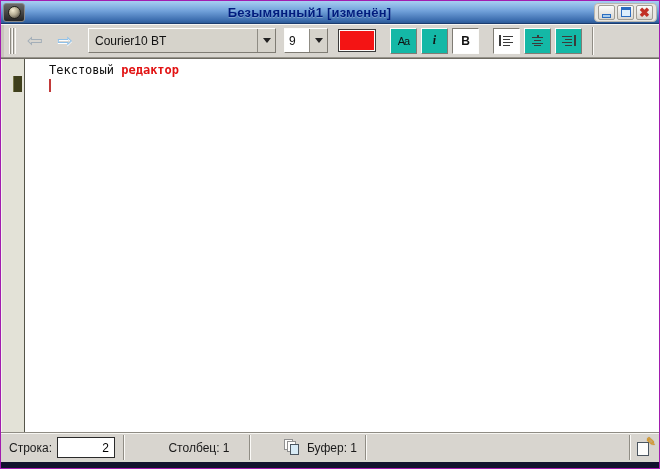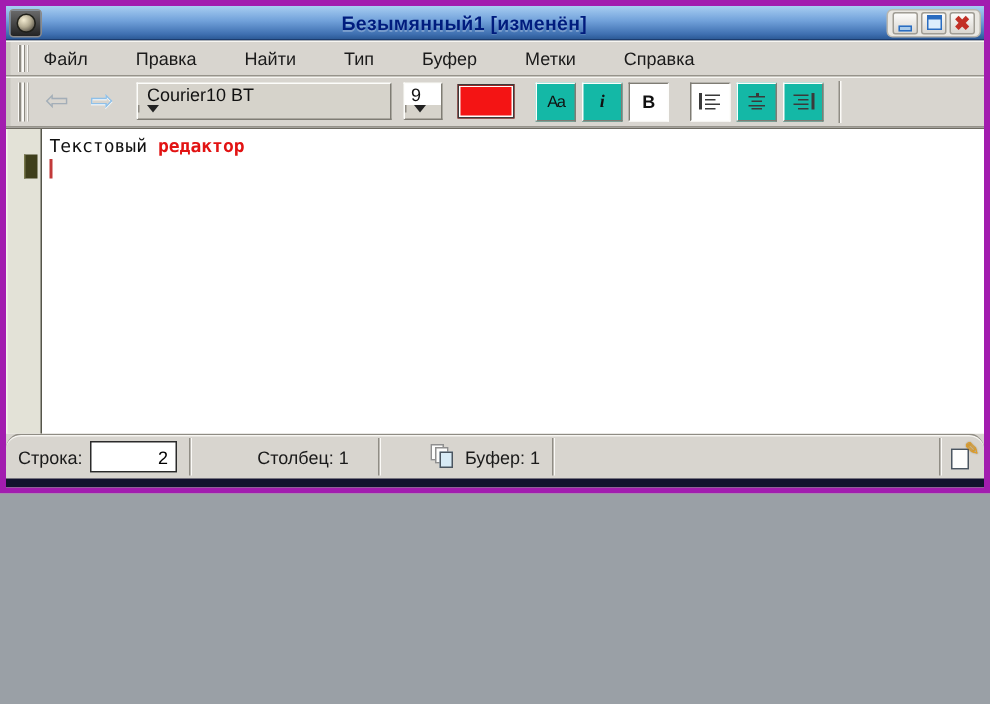--- a/index.html
+++ b/index.html
@@ -1,22 +1,22 @@
 <!DOCTYPE html>
 <html><head>
 <meta charset="utf-8">
 <style>
   * { box-sizing: border-box; margin: 0; padding: 0; }
   html,body { background:#9aa0a6; }
   body { font-family: "Liberation Sans", sans-serif; }
 
   .window {
-    width: 660px; height: 329px;
+    width: 660px; height: 469px;
     display: flex; flex-direction: column;
-    border: 4px solid #a21caf;
+    border: 1px solid #a21caf;
     background: #d8d5cf;
     overflow: hidden;
   }
 
   
   .titlebar {
     height: 23px; flex: 0 0 23px;
     display: flex; align-items: center;
     padding: 1px 2px;
     background: linear-gradient(180deg,#a8cef2 0%,#71a1da 45%,#3f70b1 85%,#2c5a97 100%);
@@ -93,21 +93,20 @@
   }
   .nav-arrow.disabled { color: #a3aeb8; }
   .nav-arrow.enabled  { color: #8fc0e8; text-shadow: 0 1px 0 #fff; }
 
   .combo {
     height: 25px; display: flex; align-items: stretch;
     background: #d6d3cb;
     border-top: 1px solid #fdfdfb; border-left: 1px solid #fdfdfb;
     border-bottom: 1px solid #7f7c74; border-right: 1px solid #7f7c74;
     margin-left: 8px;
-    flex-direction: column;
   }
   .combo-text {
     display: flex; align-items: center;
     font-size: 12px; color: #111; padding: 0 6px;
     white-space: nowrap;
   }
   .combo-font .combo-text { width: 168px; }
   .combo-arrow {
     width: 18px; border-left: 1px solid #8f8c84;
     display: flex; align-items: center; justify-content: center;
@@ -163,20 +162,21 @@
     background-size: 2px 11px, 10px 1px, 7px 1px, 10px 1px, 7px 1px; }
 
   .tb-sep { width: 2px; height: 28px; margin: 0 6px 0 10px;
     border-left: 1px solid #908d85; border-right: 1px solid #fbfaf7; }
 
   
   .main {
     flex: 1; display: flex; min-height: 0;
     border-top: 1px solid #6e6b62;
     background: #fff;
+    gap: 19px;
   }
   .gutter {
     flex: 0 0 24px; width: 24px;
     background: #e3e2d7;
     border-right: 1px solid #55554a;
     box-shadow: inset 1px 0 0 #f4f3ec;
     position: relative;
   }
   .gutter-marker {
     position: absolute; left: 12px; top: 17px;
@@ -192,21 +192,21 @@
   .red-word { font-weight: bold; }
   .caret { display: inline-block; width: 2px; height: 13px; vertical-align: text-bottom; }
 
   
   .statusbar {
     height: 30px; flex: 0 0 30px;
     display: flex; align-items: center;
     background: #d8d5cf;
     border-top: 1px solid #8f8c84;
     box-shadow: inset 0 1px 0 #f7f6f2;
-    font-size: 12px; color: #1a1a1a; border-radius: 10px;
+    font-size: 12px; color: #1a1a1a;
   }
   .sb-sec { display: flex; align-items: center; height: 100%; padding: 0 8px; white-space: nowrap; }
   .sb-sep { width: 2px; align-self: stretch; margin: 2px 0;
     border-left: 1px solid #908d85; border-right: 1px solid #fbfaf7; }
   .sb-line { flex: 0 0 122px; width: 122px; }
   .sb-col  { flex: 0 0 100px; width: 100px; justify-content: center; margin-left: 24px; }
   .sb-buf  { flex: 0 0 114px; width: 114px; justify-content: flex-end; }
   .sb-fill { flex: 1; }
   .sb-edit { flex: 0 0 28px; width: 28px; justify-content: center; padding: 0; }
   .line-input {
@@ -244,30 +244,20 @@
       </div>
       <div class="win-btn">
         <span class="glyph-max"></span>
       </div>
       <div class="win-btn">
         <span class="glyph-close">✖</span>
       </div>
     </div>
   </div>
 
-  <div class="menubar">
-    <span class="grip"></span>
-    <span class="menu-item">Файл</span>
-    <span class="menu-item">Правка</span>
-    <span class="menu-item">Найти</span>
-    <span class="menu-item">Тип</span>
-    <span class="menu-item">Буфер</span>
-    <span class="menu-item">Метки</span>
-    <span class="menu-item">Справка</span>
-  </div>
 
   <div class="toolbar">
     <span class="grip tall"></span>
     <span class="nav-arrow disabled">
       <span>⇦</span>
     </span>
     <span class="nav-arrow enabled">
       <span>⇨</span>
     </span>
 

